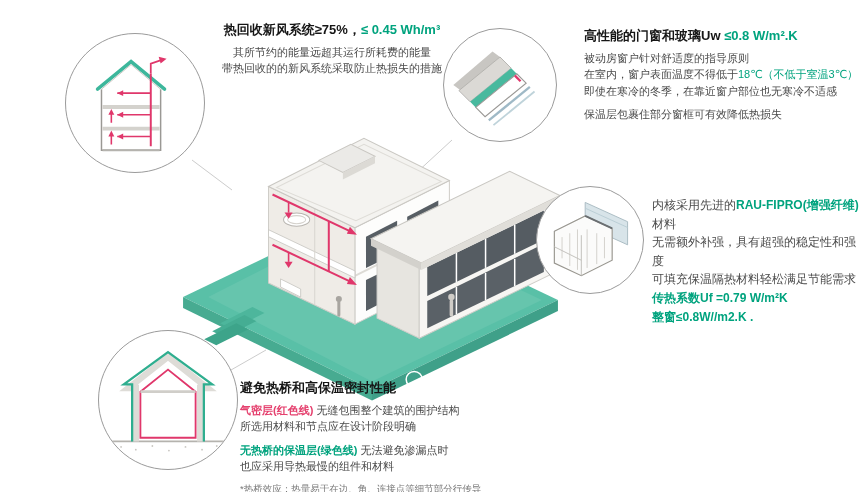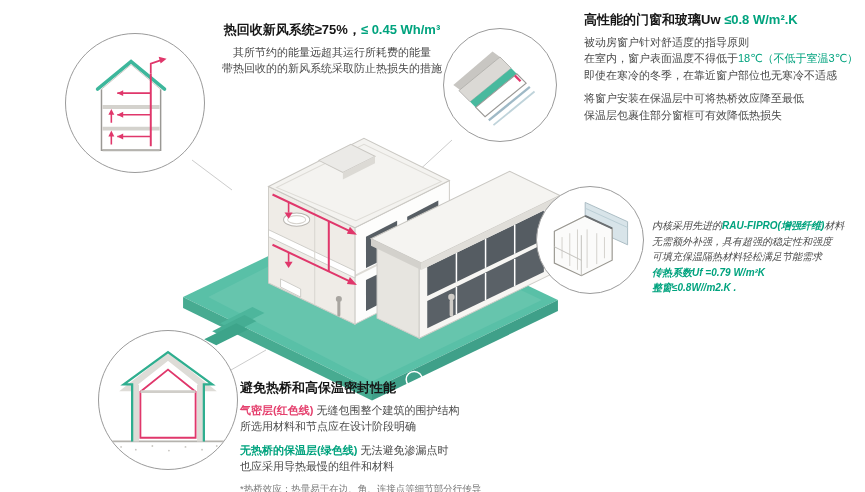--- a/index.html
+++ b/index.html
@@ -16,22 +16,22 @@
   .b-thermal{left:98px;top:330px;width:140px;height:140px;}
   .txt{position:absolute;font-size:11px;line-height:1.5;color:#4a4a4a;}
   .txt h3{margin:0 0 5px 0;font-size:13px;line-height:1.3;color:#161616;font-weight:bold;}
   .line{margin:0;}
   .gap{height:7px;}
   .green-b{color:#00a37e;font-weight:bold;}
   .green-t{color:#00a37e;}
   .red-t{color:#e5406e;font-weight:bold;}
   .ins-t{color:#00a37e;font-weight:bold;}
   .t-hrv{left:206px;top:22px;width:252px;text-align:center;}
-  .t-window{left:584px;top:12px;width:278px;}
-  .t-profile{left:652px;top:218px;width:213px;font-size:10px;line-height:1.55;font-style:italic;}
+  .t-window{left:584px;top:28px;width:278px;}
+  .t-profile{left:652px;top:196px;width:213px;font-size:12px;line-height:1.55;}
   .t-thermal{left:240px;top:380px;width:315px;}
   .note{font-size:9.5px;color:#777;margin-top:7px;}
 </style>
 </head>
 <body>
 
 <div class="canvas">
 
   <svg class="connectors" viewBox="0 0 865 492">
     <g stroke="#cccccc" stroke-width="1">
@@ -198,21 +198,20 @@
     <div class="line">其所节约的能量远超其运行所耗费的能量</div>
     <div class="line">带热回收的的新风系统采取防止热损失的措施</div>
   </section>
 
   <section class="txt t-window">
     <h3><span>高性能的门窗和玻璃Uw </span><span class="green-b">≤0.8 W/m².K</span></h3>
     <div class="line">被动房窗户针对舒适度的指导原则</div>
     <div class="line"><span>在室内，窗户表面温度不得低于</span><span class="green-t">18℃（不低于室温3℃）</span></div>
     <div class="line">即使在寒冷的冬季，在靠近窗户部位也无寒冷不适感</div>
     <div class="gap"></div>
-    <div class="line">将窗户安装在保温层中可将热桥效应降至最低</div>
     <div class="line">保温层包裹住部分窗框可有效降低热损失</div>
   </section>
 
   <section class="txt t-profile">
     <div class="line"><span>内核采用先进的</span><span class="green-b">RAU-FIPRO(增强纤维)</span><span>材料</span></div>
     <div class="line">无需额外补强，具有超强的稳定性和强度</div>
     <div class="line">可填充保温隔热材料轻松满足节能需求</div>
     <div class="line green-b">传热系数Uf =0.79 W/m²K</div>
     <div class="line green-b">整窗≤0.8W//m2.K .</div>
   </section>

